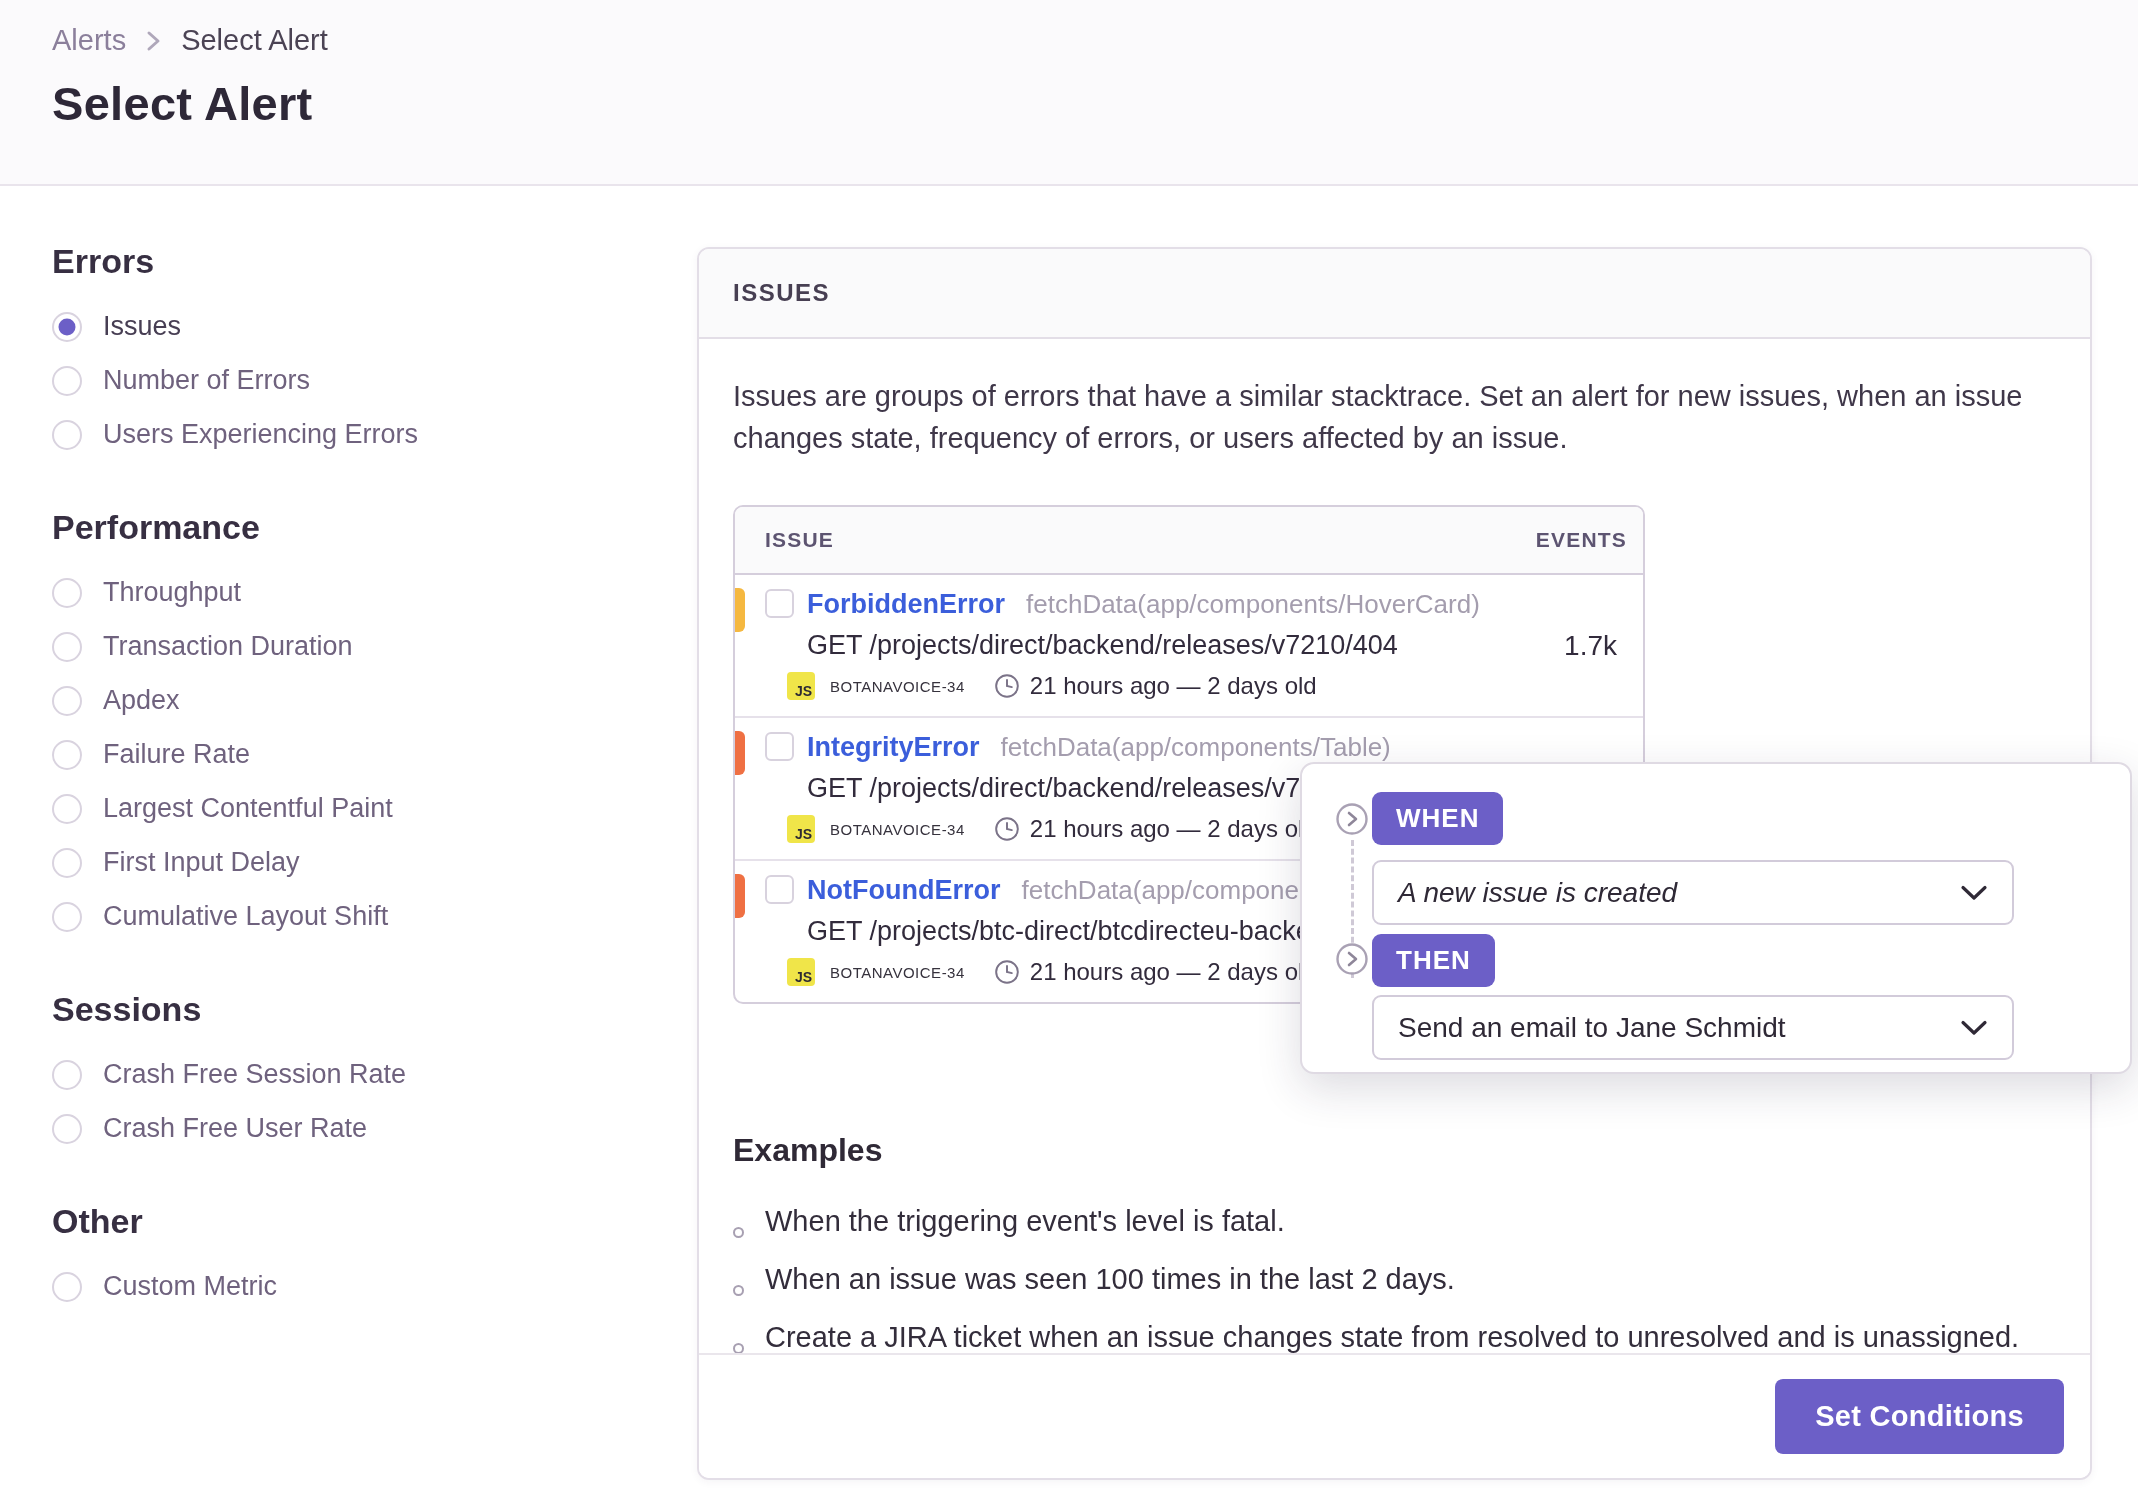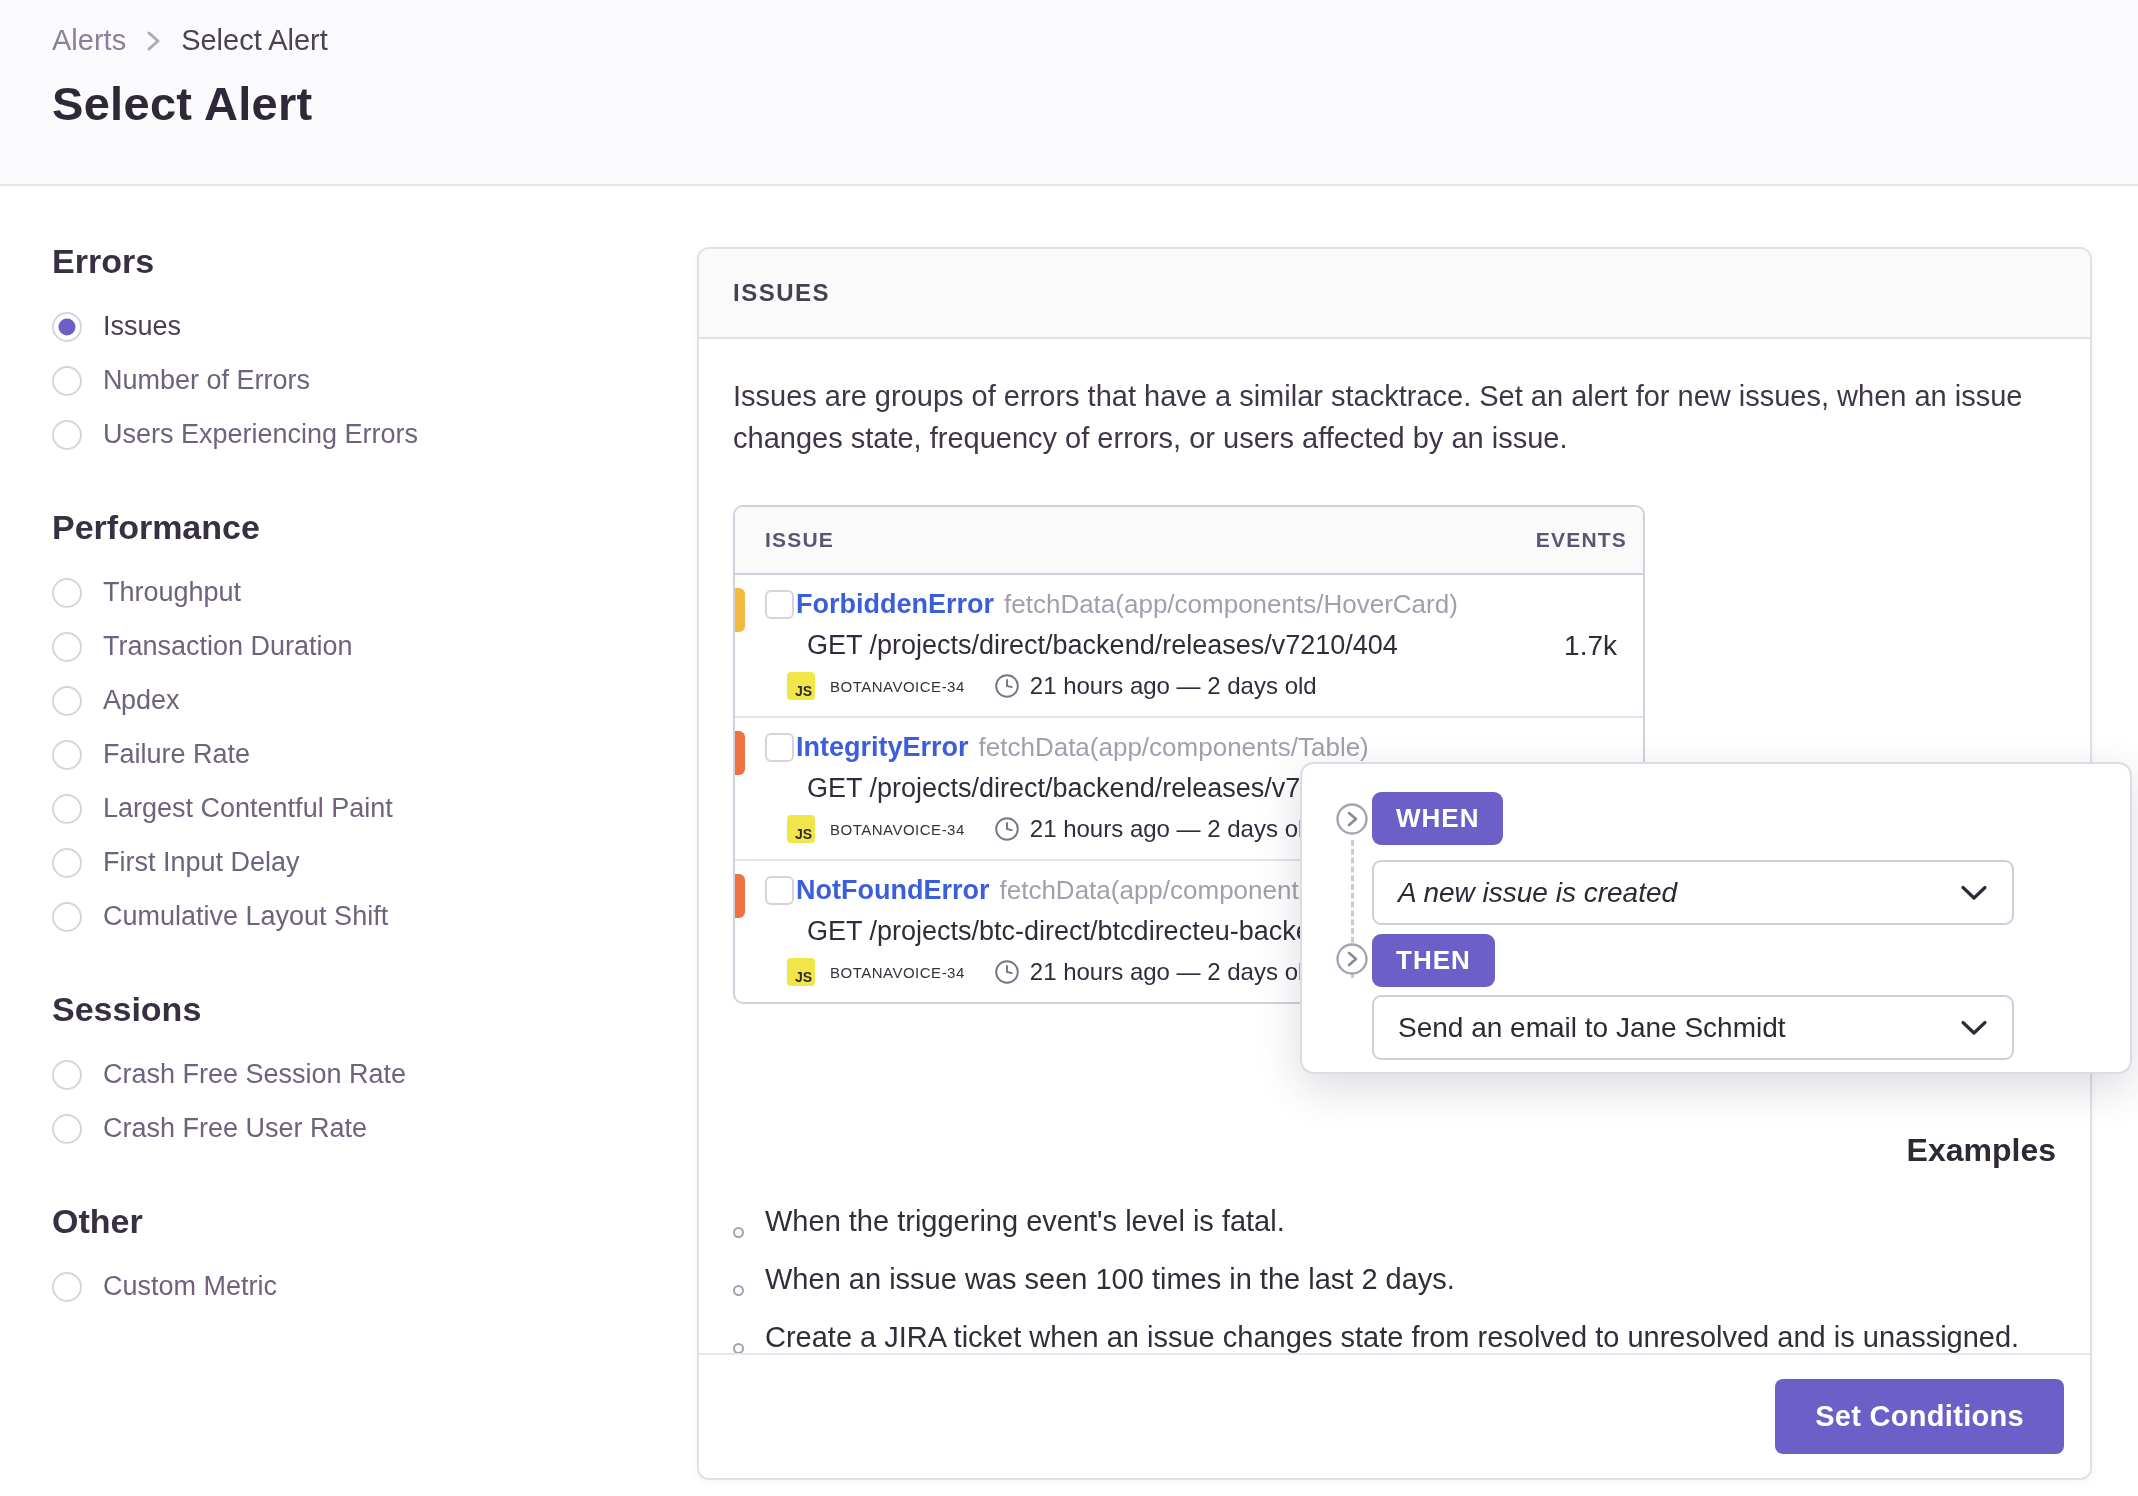--- a/index.html
+++ b/index.html
@@ -35,36 +35,36 @@
   .panel-body { padding:36px 34px 0; }
   .panel-desc { font-size:29px; line-height:1.45; color:#3F3749; width:1330px; }
 
   .issues-table { margin-top:46px; width:912px; border:2px solid #D5CEDC; border-radius:10px; background:#fff; }
   .table-header { display:flex; justify-content:space-between; align-items:center; padding:21px 16px 21px 30px;
                   background:#FAFAFB; border-bottom:2px solid #D5CEDC; border-radius:8px 8px 0 0;
                   font-size:21px; font-weight:700; letter-spacing:1.2px; color:#5D5471; }
   .issue-row { position:relative; padding:14px 26px 16px 30px; border-bottom:2px solid #E6E1EA; }
   .issue-row:last-child { border-bottom:none; }
   .level-bar { position:absolute; left:0; top:13px; width:10px; height:44px; border-radius:0 6px 6px 0; }
-  .row-line1 { display:flex; align-items:center; }
+  .row-line1 { display:flex; align-items:flex-start; gap:11px; }
   .checkbox { flex:0 0 auto; width:29px; height:29px; border:2px solid #D8D2DE; border-radius:6px; background:#fff; cursor:pointer; }
   .issue-name { font-size:27px; font-weight:700; margin-left:2px; cursor:pointer; white-space:nowrap; }
   .issue-culprit { font-size:26px; color:#A49DAE; margin-left:10px; white-space:nowrap; overflow:hidden; }
   .row-sub { margin-left:42px; margin-top:10px; font-size:27px; color:#322B3C; white-space:nowrap; overflow:hidden; }
   .row-meta { margin-left:22px; margin-top:11px; display:flex; align-items:center; gap:15px;text-align:center; }
   .js-badge { width:28px; height:28px; border-radius:4px; display:flex; align-items:flex-end; justify-content:flex-end;
               padding:2px 3px; }
   .js-badge span { font-size:14px; font-weight:800; color:#2D2A33; line-height:1; }
   .short-id { font-family:Liberation Sans, sans-serif; font-size:15px; color:#36323D; letter-spacing:0.5px; }
   .age { display:flex; align-items:center; gap:10px; margin-left:14px; font-size:24px; color:#322B3C; white-space:nowrap; }
   .events-val { position:absolute; right:26px; top:50%; transform:translateY(-50%); font-size:28px; color:#322B3C; }
 
   
   .examples { margin-top:128px; }
-  .examples-heading { font-size:32px; font-weight:600; color:#2F2936;text-align:right; }
+  .examples-heading { font-size:32px; font-weight:600; color:#2F2936; }
   .examples-list { list-style:none; margin-top:36px; }
   .examples-list li { display:flex; align-items:flex-end; gap:21px; margin-bottom:25px; font-size:29px; color:#332D3B; }
   .bullet { flex:0 0 auto; width:11px; height:11px; border:2px solid #A8A0B2; border-radius:50%; background:#fff; }
 
   
   .panel-footer { position:absolute; left:0; right:0; bottom:0; height:125px; border-top:2px solid #EAE6EC;
                   display:flex; align-items:center; justify-content:flex-end; padding:0 26px;
                   border-radius:0 0 10px 10px; background:#fff; }
   .btn-primary { background:#6C5FC7; color:#fff; font-size:29px; font-weight:700; font-family:inherit;
                  padding:21px 40px; border:none; border-radius:8px; cursor:pointer; letter-spacing:0.3px; }

